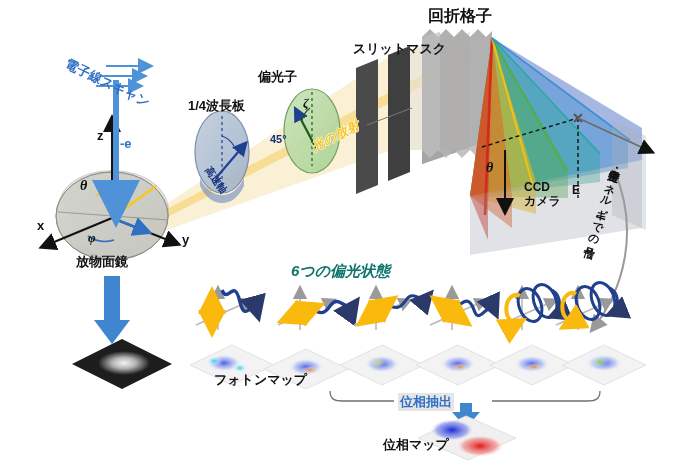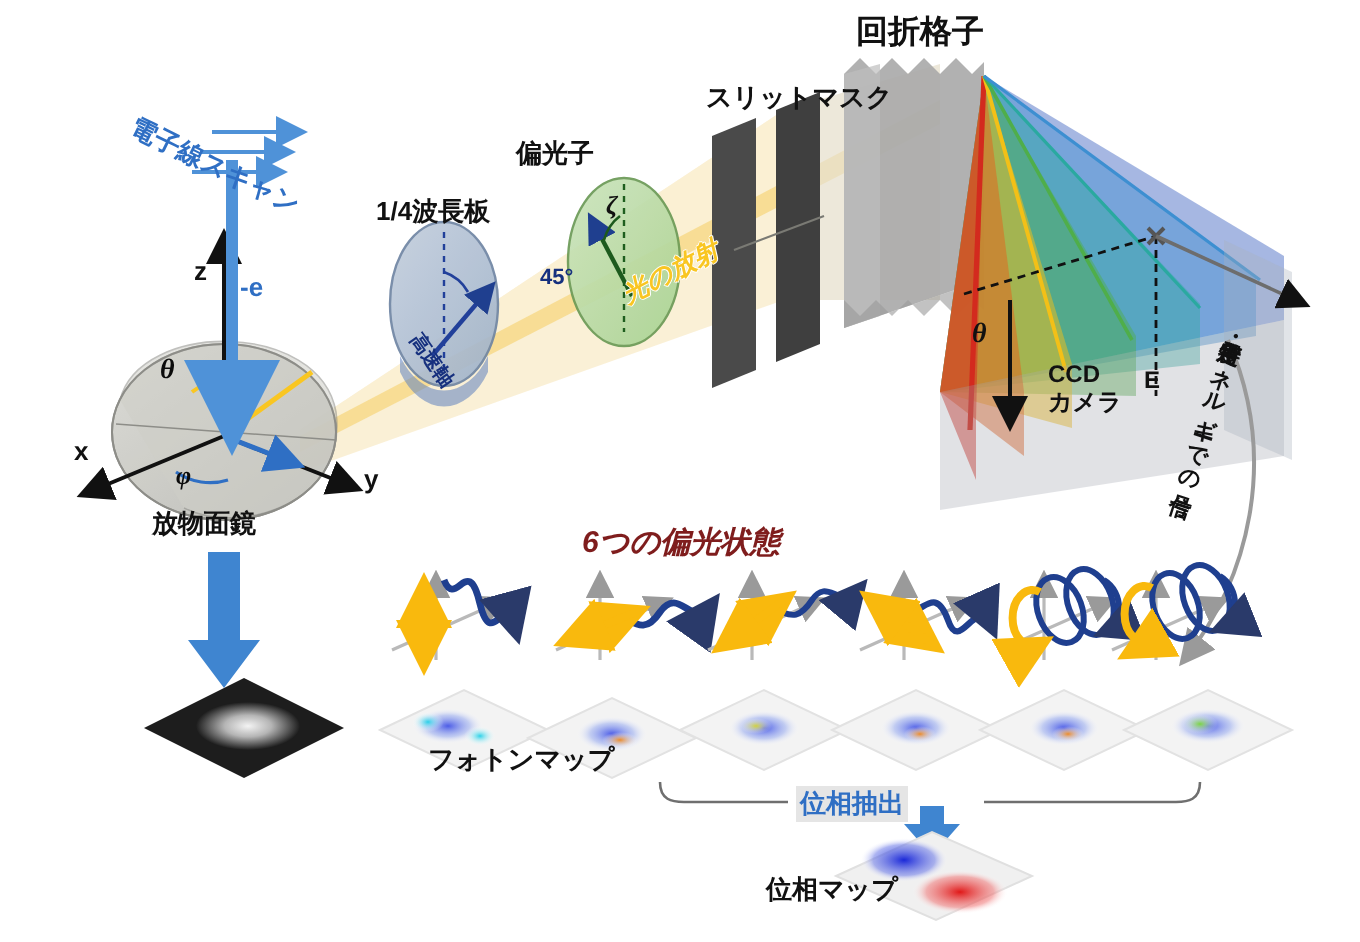--- a/index.html
+++ b/index.html
@@ -4,21 +4,21 @@
 <style>
   html,body{margin:0;padding:0;background:#fff;}
   #stage{
     position:relative;width:680px;height:471px;background:#ffffff;
     font-family:"Liberation Sans","DejaVu Sans",sans-serif;
     overflow:hidden;
   }
   #stage svg{position:absolute;left:0;top:0;}
   .lbl{position:absolute;white-space:nowrap;color:#111;font-weight:bold;}
   .lbl-blue{color:#2f6fc4;font-weight:bold;}
-  .lbl-yellow{color:#7f1d1d;font-weight:bold;font-style:italic;}
+  .lbl-yellow{color:#0f766e;font-weight:bold;font-style:italic;}
   .lbl-yellow-s{color:#f9c622;font-weight:bold;font-style:italic;}
   .lbl-italic{font-style:italic;font-family:"Liberation Serif","DejaVu Serif",serif;}
 </style>
 </head>
 <body>
 
 <div id="stage">
 
 <svg width="680" height="471" viewBox="0 0 680 471">
   <defs>

